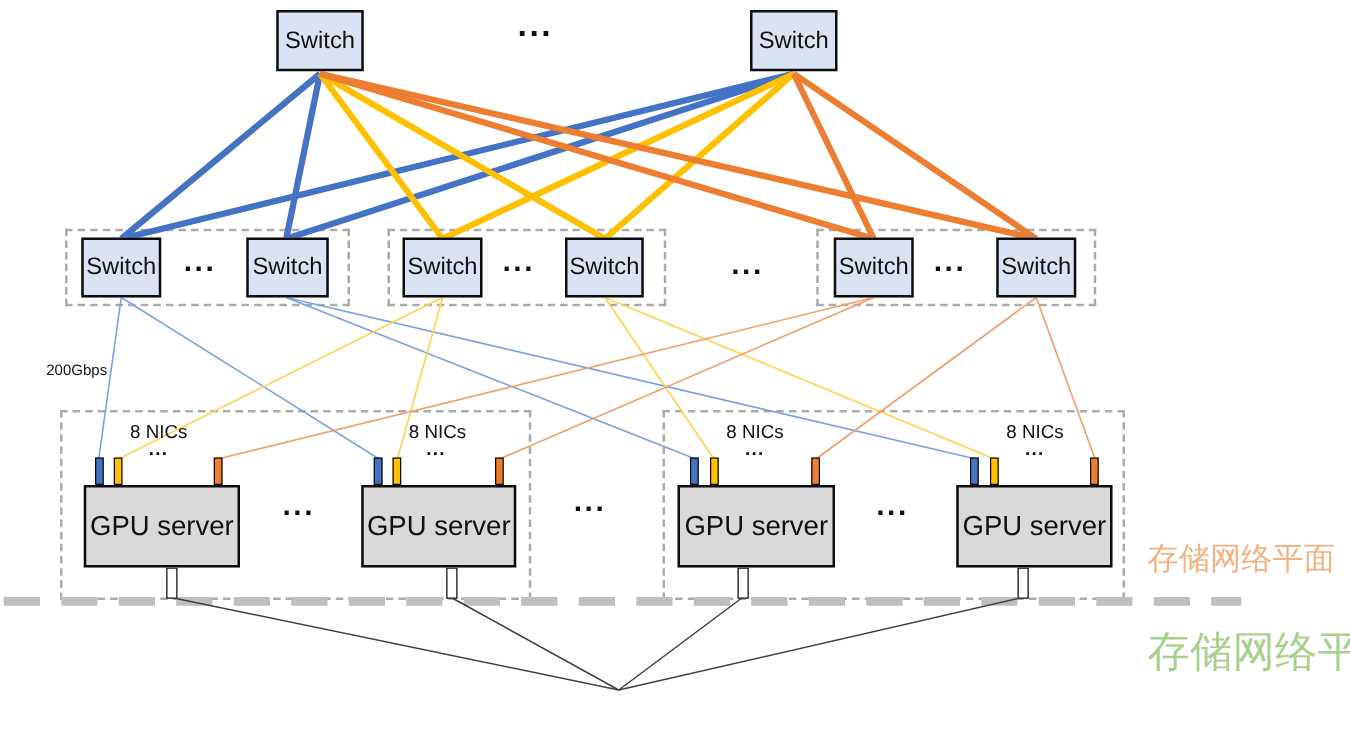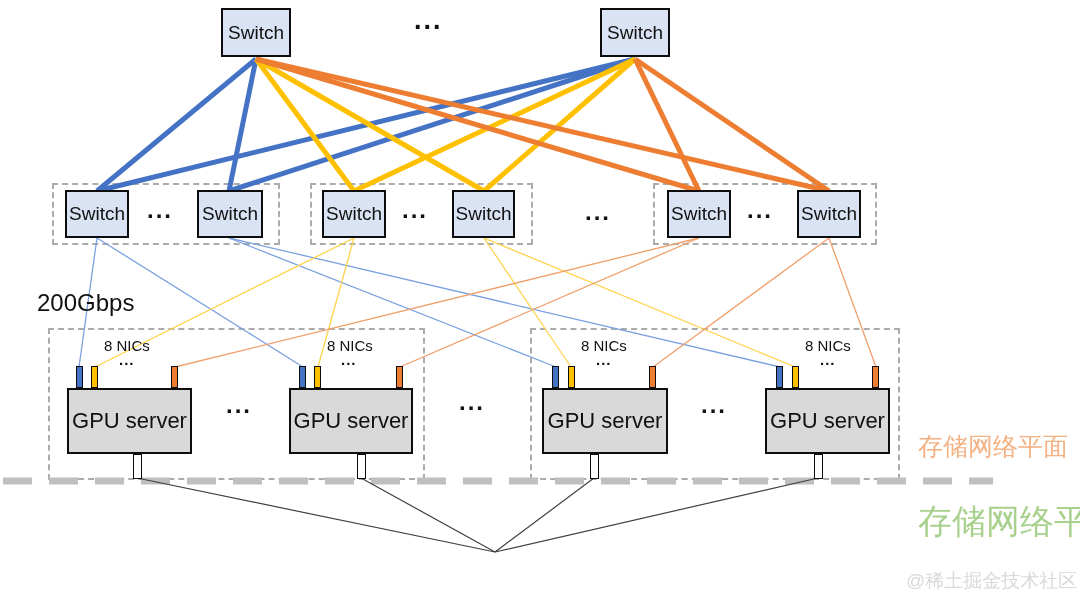--- a/index.html
+++ b/index.html
@@ -28,21 +28,21 @@
   .stub{
     position:absolute;width:9px;height:25px;background:#ffffff;border:1.5px solid #0d0d0d;
     box-sizing:border-box;z-index:3;
   }
   .dots{
     position:absolute;font-weight:700;letter-spacing:2px;z-index:3;font-size:24px;line-height:24px;
   }
   .dots.small{font-size:15px;line-height:15px;letter-spacing:1px;}
   .lbl{position:absolute;z-index:3;white-space:nowrap;}
   .lbl-nics{font-size:15px;}
-  .lbl-bandwidth{font-size:24px;}
+  .lbl-bandwidth{font-size:12px;}
   .lbl-bottom{font-size:29px;text-align:center;color:#0d0d0d;}
   .lbl-compute{font-size:25px;color:#f4b183;}
   .lbl-storage{font-size:34px;color:#a9d18e;}
   .lbl-watermark{font-size:19px;color:#d9d9d9;}
 </style>
 </head>
 <body>
 
 <div id="stage">
 
@@ -172,15 +172,14 @@
   <div class="nic orange" style="left:872px;top:366px;"></div>
   <div class="server" style="left:765px;top:388px;width:125px;height:66px;">
     <span>GPU server</span>
   </div>
   <div class="stub" style="left:814px;top:454px;"></div>
 
   <span class="lbl lbl-compute" style="left:918px;top:430px;">存储网络平面</span>
   <span class="lbl lbl-storage" style="left:918px;top:499px;">存储网络平面</span>
 
 
-  <span class="lbl lbl-watermark" style="left:906px;top:568px;">@稀土掘金技术社区</span>
 
 </div>
 
 </body></html>

